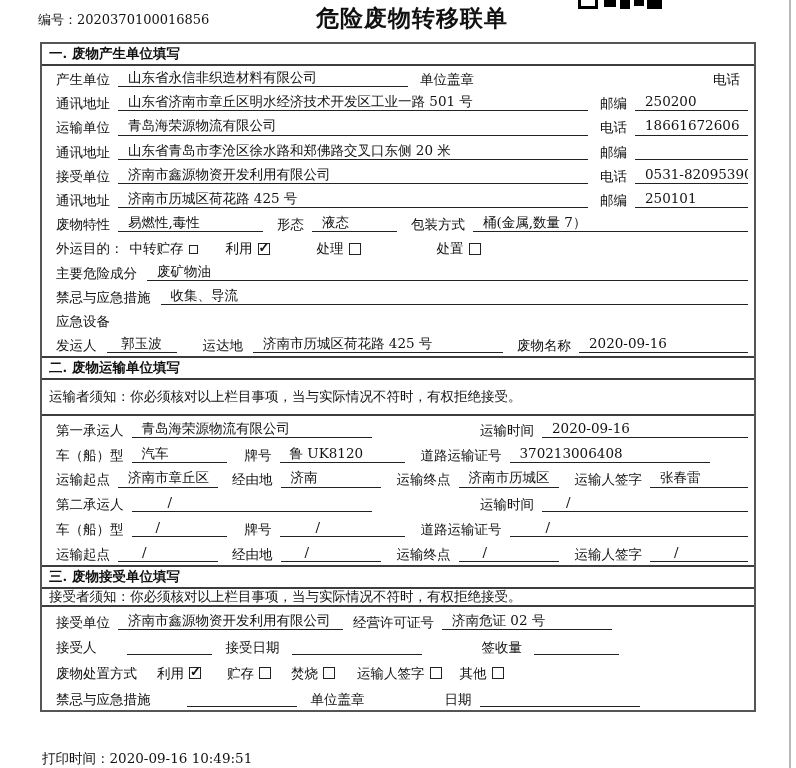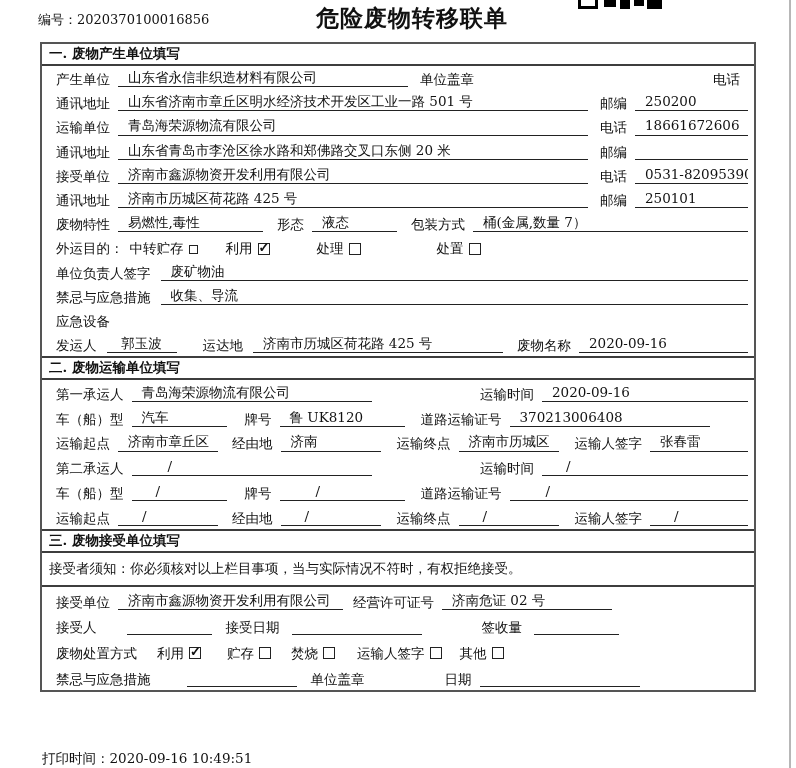--- a/index.html
+++ b/index.html
@@ -14,21 +14,21 @@
   .qr i{position:absolute;display:block;box-sizing:border-box;top:0;}
   .page-edge{position:absolute;left:789px;top:0;width:2px;height:768px;background:#b7b7b7;}
 
   .form{position:absolute;left:40px;top:42px;width:716px;box-sizing:border-box;
         border:2px solid #555;background:#fff;}
   .sec-head{height:22px;display:flex;align-items:center;padding:0 7px;
             font-size:13.5px;font-weight:bold;border-bottom:2px solid #3d3d3d;box-sizing:border-box;}
   .sec-head.bt{border-top:2px solid #3d3d3d;height:24px;}
   .notice{display:flex;align-items:center;padding:0 7px;font-size:13.5px;
           border-bottom:2px solid #3d3d3d;box-sizing:border-box;}
-  .n2{height:36px;} .n3{height:34px;}
+  .n2{height:36px;} .n3{height:18px;}
 
   .row{display:flex;align-items:flex-end;padding:0 6px 3px 6px;box-sizing:border-box;margin-left:8px;}
   .s1 .row{height:24.2px;} .s2 .row{height:24.8px;} .s3 .row{height:25.7px;}
   .lbl{font-size:13.5px;line-height:1.2;white-space:nowrap;flex:none;}
   .u{border-bottom:1px solid #222;font-size:13.5px;line-height:1.2;
      padding:0 2px 1px 10px;white-space:nowrap;box-sizing:border-box;flex:none;overflow:hidden;}
   .u.c{text-align:center;padding-left:2px;}
   .u.ind{padding-left:36px;}
   .u.ind2{padding-left:24px;}
   .grow{flex:1 1 auto;}
@@ -157,21 +157,21 @@
         <span class="cb"></span>
       </span>
       <span class="g" style="width:76px"></span>
       <span class="opt">
         <span class="lbl">处置</span>
         <span class="cb"></span>
       </span>
     </div>
 
     <div class="row">
-      <span class="lbl">单位负责人签字</span>
+      <span class="lbl">主要危险成分</span>
       <span class="g" style="width:10px"></span>
       <span class="u grow">废矿物油</span>
     </div>
 
     <div class="row">
       <span class="lbl">禁忌与应急措施</span>
       <span class="g" style="width:10px"></span>
       <span class="u grow">收集、导流</span>
     </div>
 
@@ -190,20 +190,21 @@
       <span class="u" style="width:250px">济南市历城区荷花路 425 号</span>
       <span class="g" style="width:14px"></span>
       <span class="lbl">废物名称</span>
       <span class="g" style="width:8px"></span>
       <span class="u grow">2020-09-16</span>
     </div>
   </div>
 
   <div class="s2">
     <div class="sec-head bt">二. 废物运输单位填写</div>
+    <div class="notice n2">运输者须知：你必须核对以上栏目事项，当与实际情况不符时，有权拒绝接受。</div>
 
     <div class="row">
       <span class="lbl">第一承运人</span>
       <span class="g" style="width:8px"></span>
       <span class="u" style="width:240px">青岛海荣源物流有限公司</span>
       <span class="grow"></span>
       <span class="lbl">运输时间</span>
       <span class="g" style="width:8px"></span>
       <span class="u" style="width:206px">2020-09-16</span>
     </div>

